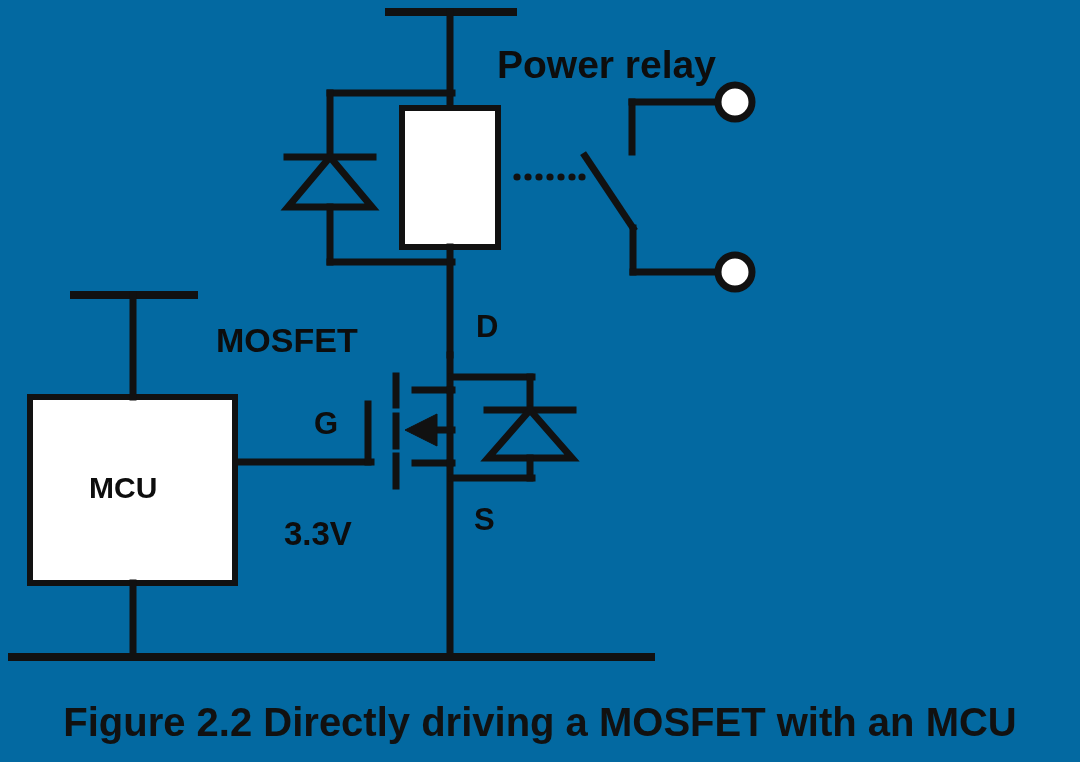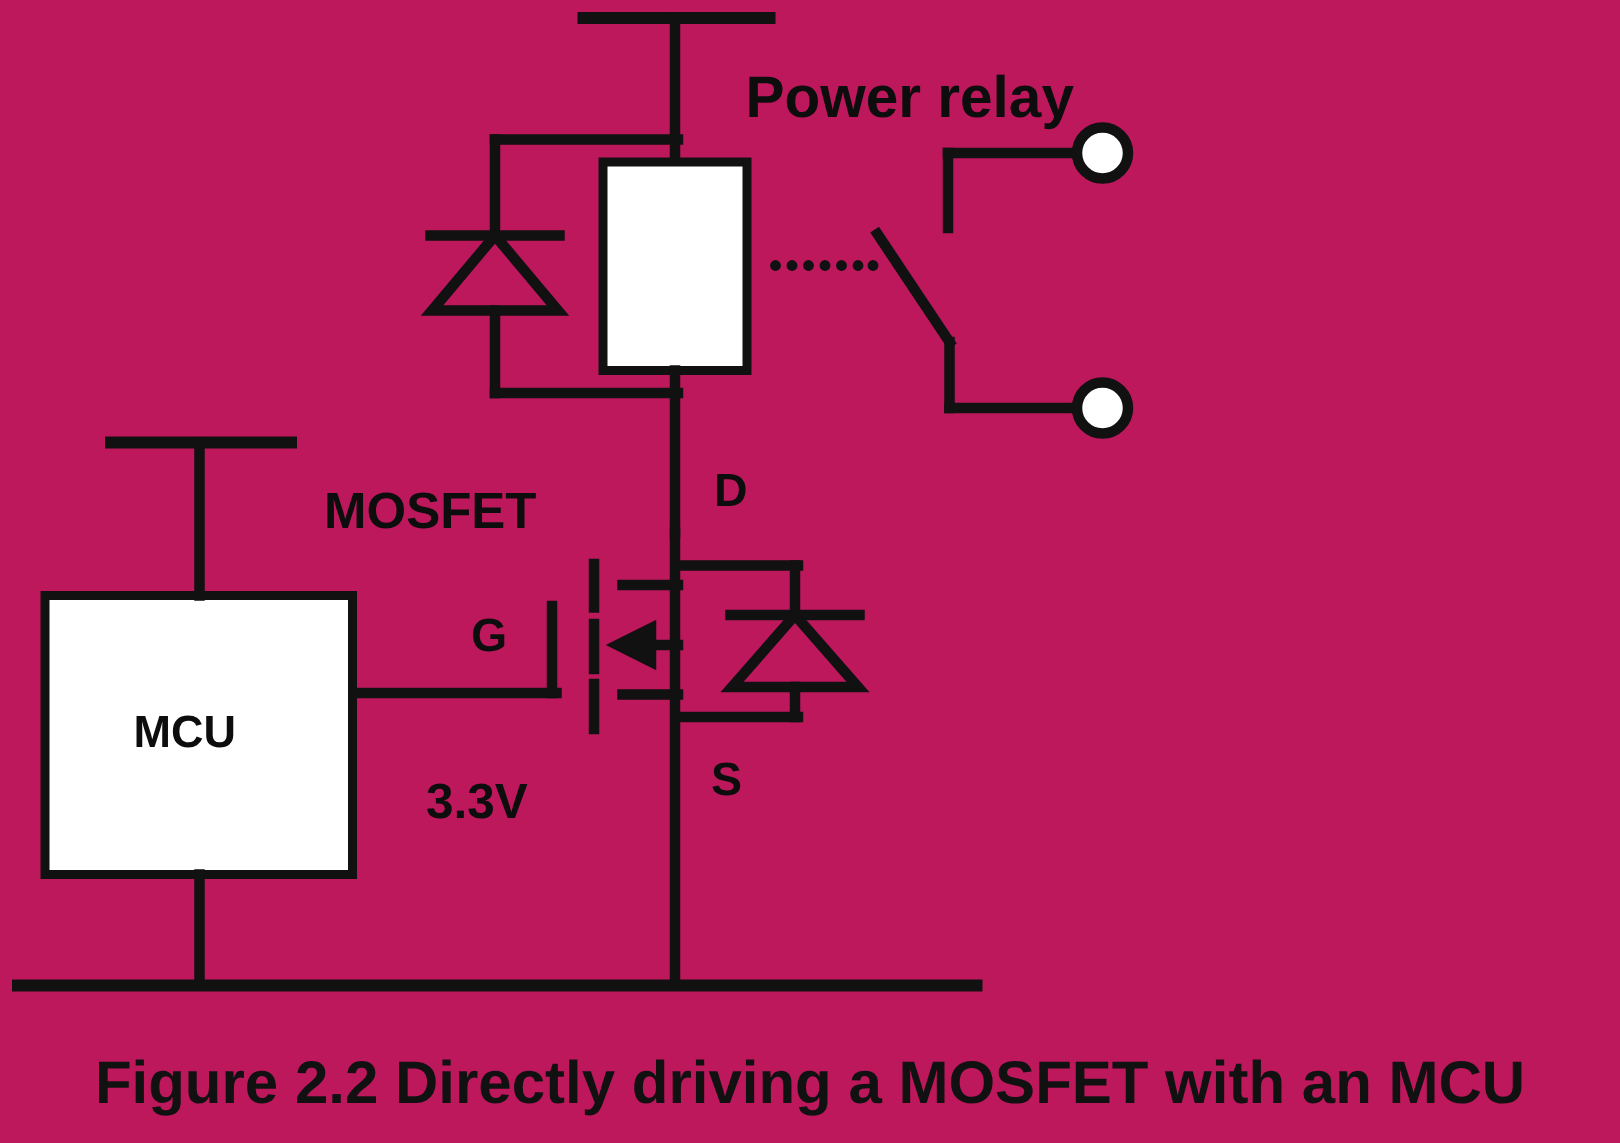--- a/index.html
+++ b/index.html
@@ -7,21 +7,21 @@
     padding: 0;
     background: #ffffff;
   }
   body {
     font-family: "Liberation Sans", sans-serif;
   }
   #page {
     position: relative;
     width: 1080px;
     height: 762px;
-    background: #be185d;
+    background: #0369a1;
     overflow: hidden;
   }
   #schematic {
     position: absolute;
     left: 0;
     top: 0;
     width: 1080px;
     height: 762px;
   }
   .wire {

